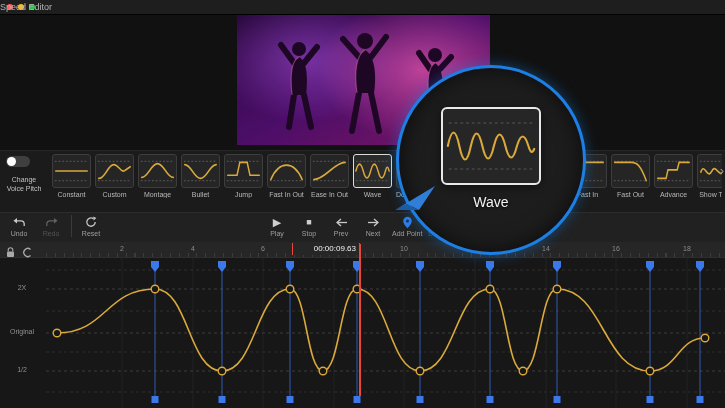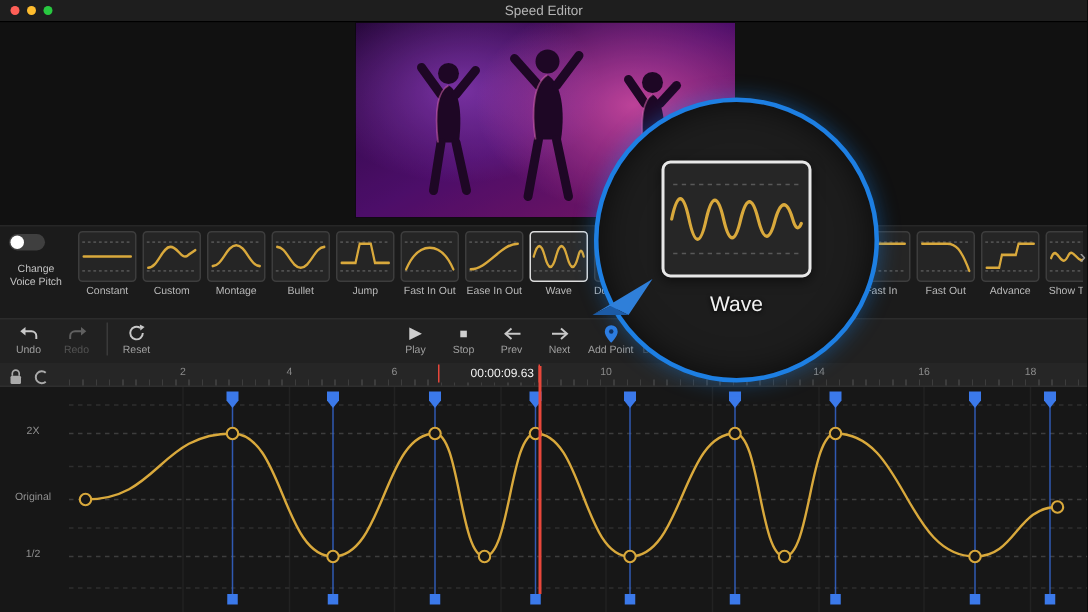--- a/index.html
+++ b/index.html
@@ -3,21 +3,21 @@
 <meta charset="utf-8">
 <style>
   html,body{margin:0;padding:0;background:#000;}
   .app{position:relative;width:725px;height:408px;background:#141414;overflow:hidden;
        font-family:"Liberation Sans",sans-serif;-webkit-font-smoothing:antialiased;}
   
   .titlebar{position:absolute;left:0;top:0;width:725px;height:14px;background:#1e1e1e;border-bottom:1px solid #000;}
   .lights{position:absolute;left:7px;top:4px;display:flex;gap:5px;}
   .light{width:6px;height:6px;border-radius:50%;display:inline-block;}
   .light.red{background:#ff5f57}.light.yellow{background:#febc2e}.light.green{background:#28c840}
-  .wtitle{position:absolute;left:0;right:0;top:2px;text-align:center;font-size:9px;color:#b5b5b5;}
+  .wtitle{position:absolute;left:0;right:0;top:2px;font-size:9px;color:#b5b5b5;}
   
   .preview{position:absolute;left:0;top:15px;width:725px;height:135px;background:#111;}
   .video{position:absolute;left:237px;top:0px;width:253px;height:130px;background:#000;overflow:hidden;}
   
   .preset-area{position:absolute;left:0;top:150px;width:725px;height:62px;background:#1b1b1b;border-top:1px solid #262626;}
   .toggle{position:absolute;left:6px;top:5px;width:24px;height:11px;border-radius:6px;background:#3f3f3f;cursor:pointer;}
   .toggle .knob{position:absolute;left:1px;top:1px;width:9px;height:9px;border-radius:50%;background:#fff;}
   .pitch-label{position:absolute;left:0px;top:24px;width:48px;text-align:center;font-size:7px;line-height:9px;color:#c2c2c2;}
   .preset-row{position:absolute;left:52px;top:3px;display:flex;gap:4px;width:670px;overflow:hidden;}
   .tile{width:39px;flex:0 0 39px;cursor:pointer;}

